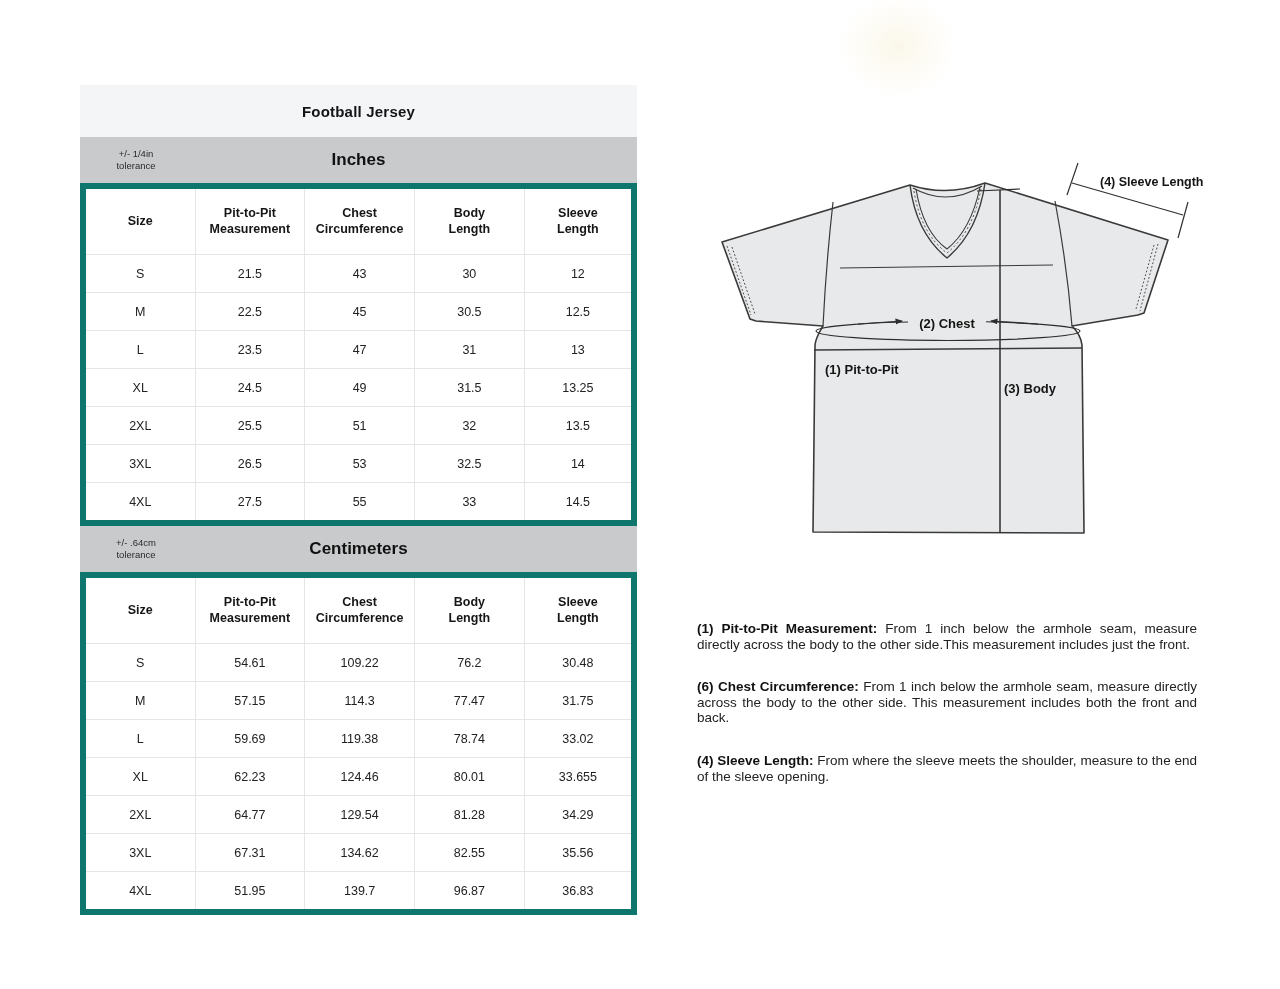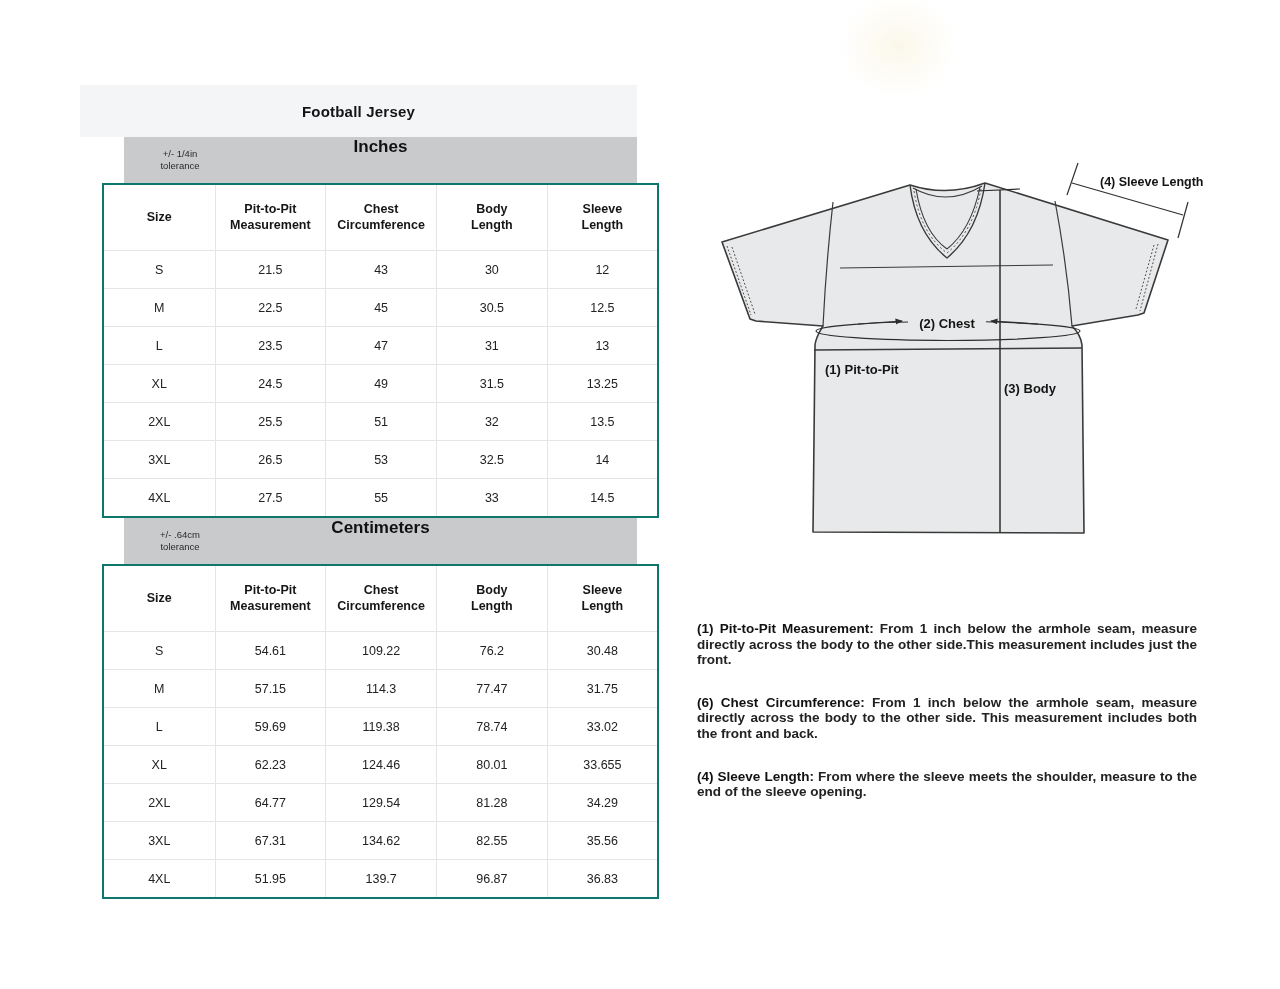--- a/index.html
+++ b/index.html
@@ -5,39 +5,39 @@
   html,body{margin:0;padding:0;background:#ffffff;}
   .page{position:relative;width:1280px;height:989px;background:#ffffff;overflow:hidden;
         font-family:"Liberation Sans",sans-serif;color:#1e1e1e;}
   .watermark{position:absolute;left:838px;top:-6px;width:120px;height:104px;
         background:radial-gradient(ellipse at center,rgba(250,246,230,0.85),rgba(255,255,255,0) 70%);}
 
   
   .chart{position:absolute;left:80px;top:85px;width:557px;}
   .chart-title{height:52px;background:#f4f5f7;display:flex;align-items:center;justify-content:center;
         font-weight:bold;font-size:15px;color:#141414;letter-spacing:.2px;}
-  .unit-band{height:46px;background:#c9cacb;position:relative;display:flex;justify-content:center;margin-left:44px;}
+  .unit-band{height:46px;background:#c9cacb;position:relative;display:flex;align-items:center;justify-content:center;}
   .tolerance{position:absolute;left:0;top:0;width:112px;height:100%;display:flex;align-items:center;justify-content:center;
         font-size:9.5px;line-height:1.3;color:#2a2a2a;text-align:center;white-space:pre-line;}
   .unit-label{font-weight:bold;font-size:17px;color:#111;}
   table.size-table{width:100%;border-collapse:collapse;table-layout:fixed;background:#fff;}
   table.size-table col.c0{width:112px;}
   table.size-table th,
   table.size-table td{border:1px solid #e4e5e7;text-align:center;vertical-align:middle;padding:0;}
   table.size-table th{height:65px;font-size:12.5px;font-weight:bold;color:#161616;white-space:pre-line;line-height:1.25;}
   table.size-table td{height:37px;font-size:12.5px;color:#222;}
-  table.size-table{border:2px solid #0f766e;margin-left:22px;}
+  table.size-table{border:6px solid #0f766e;}
 
   
   .diagram{position:absolute;left:690px;top:145px;width:520px;height:412px;}
   .diagram svg{display:block;width:520px;height:412px;}
   .dlabel{font-family:"Liberation Sans",sans-serif;font-weight:bold;fill:#141414;}
 
   
-  .descriptions{position:absolute;left:697px;top:621px;width:500px;font-weight:bold;}
+  .descriptions{position:absolute;left:697px;top:621px;width:500px;}
   .descriptions p{margin:0 0 27px 0;font-size:13.5px;line-height:15.6px;text-align:justify;color:#222;}
   .descriptions p strong{color:#111;}
 </style>
 </head>
 <body>
 
 <div class="page">
 
   <div class="watermark"></div>
 

